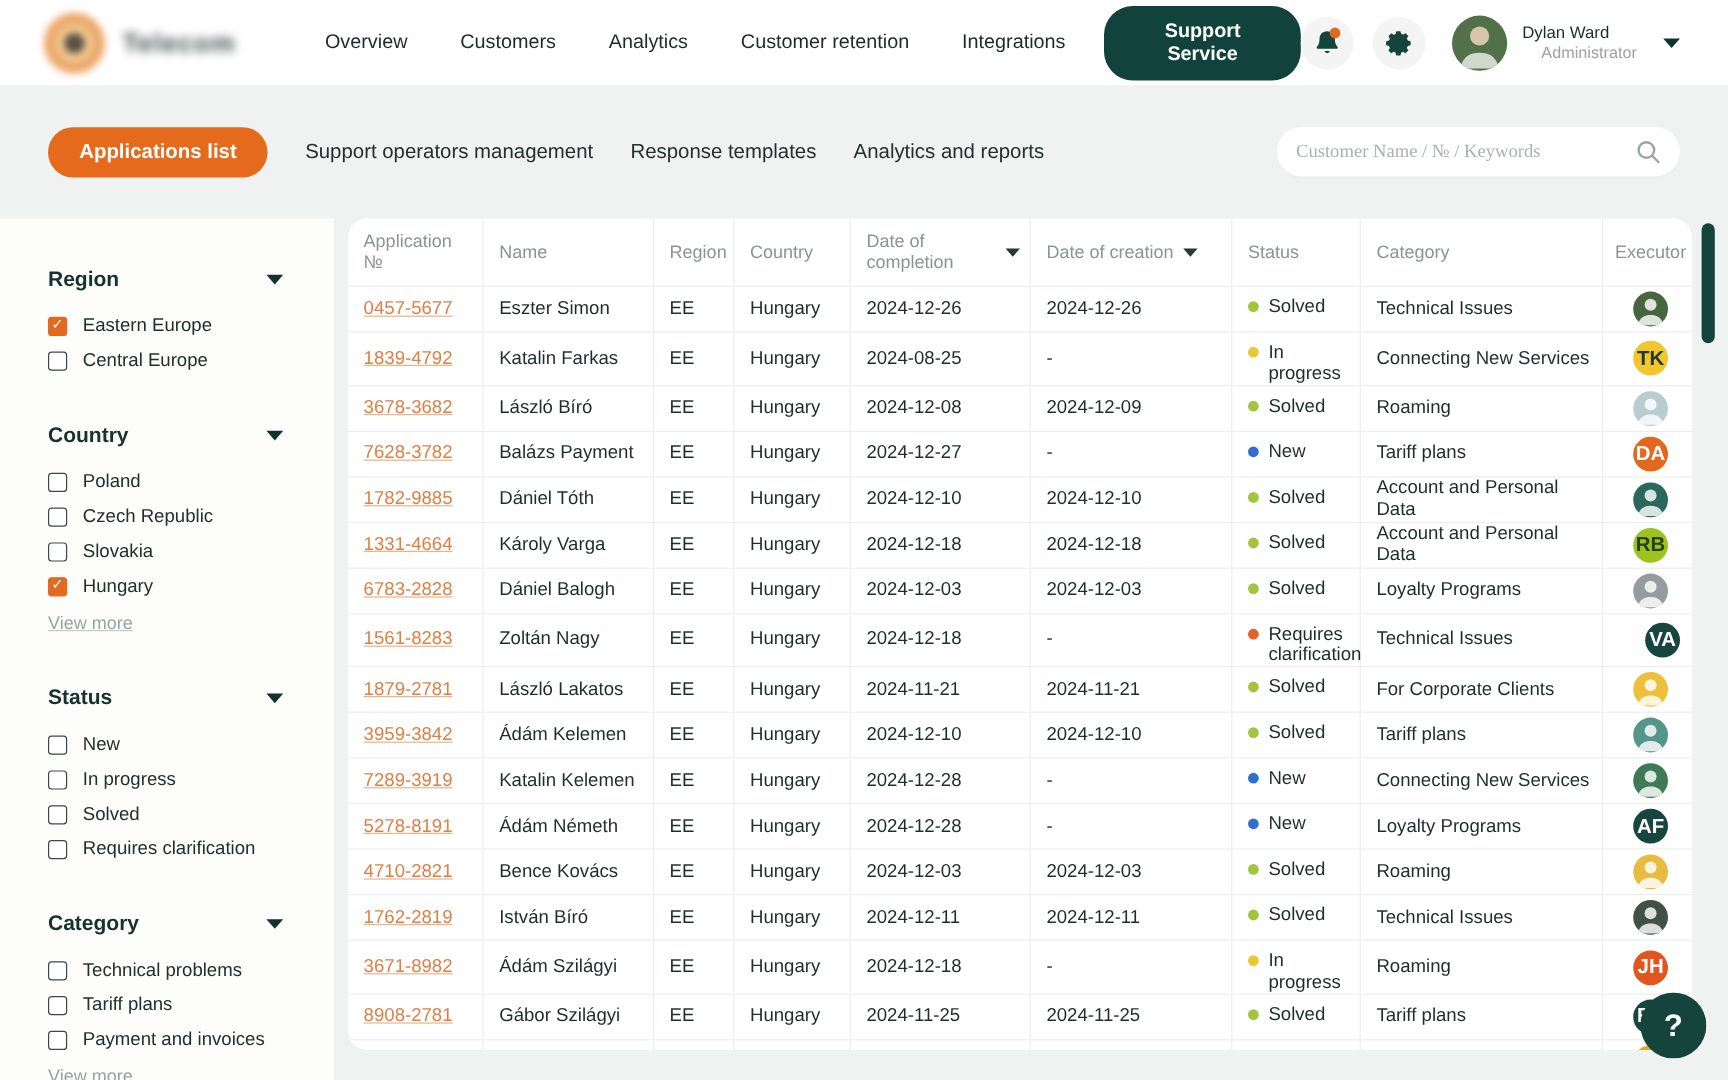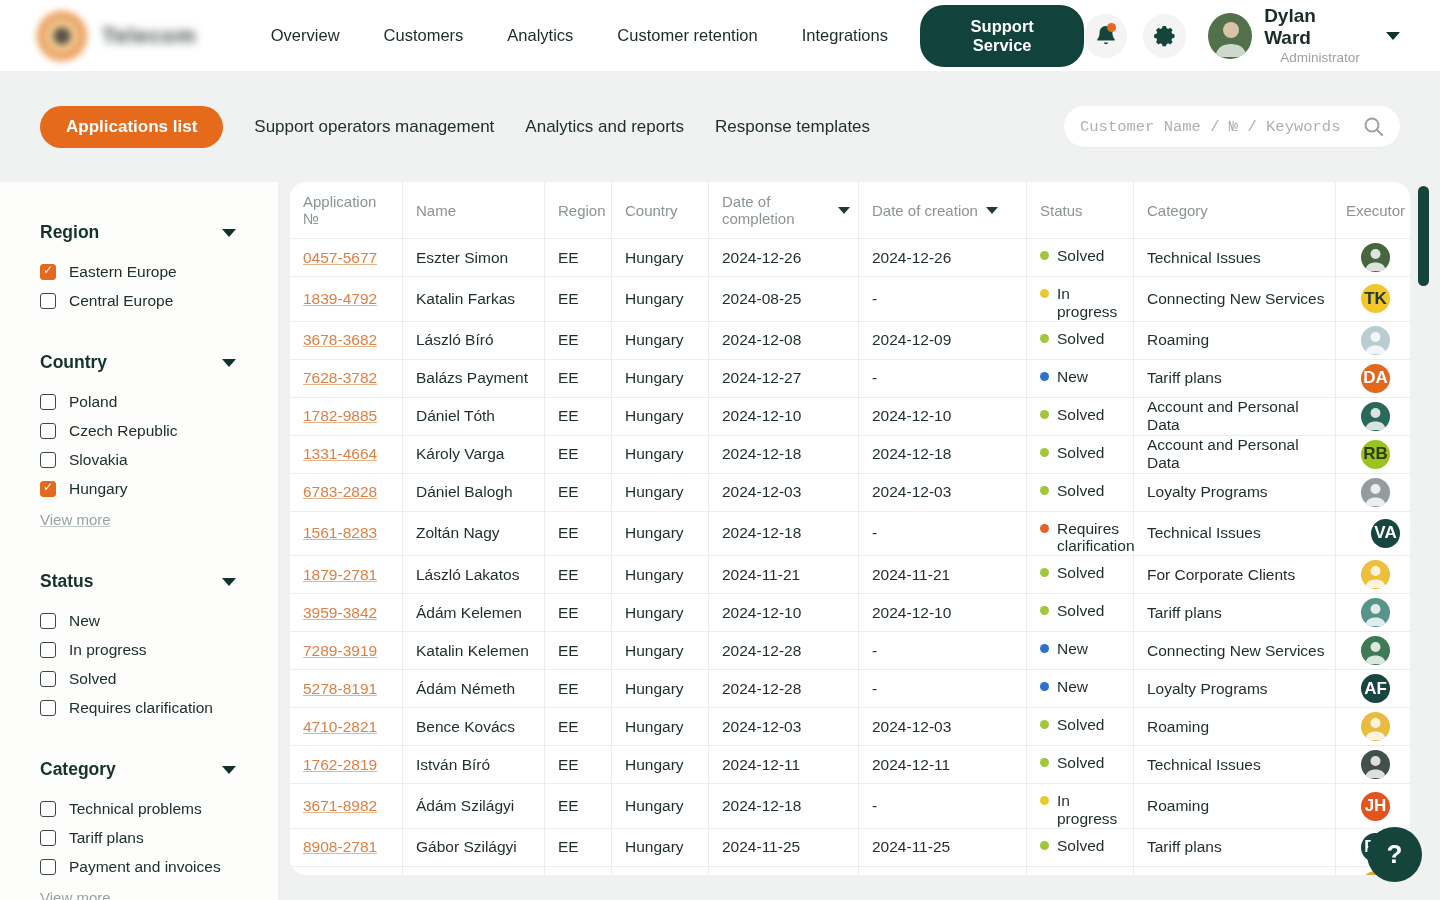--- a/index.html
+++ b/index.html
@@ -16,34 +16,34 @@
   .main-nav { display:flex; gap:44px; margin-left:48px; }
   .main-nav .nav-item { font-size:16.5px; color:#1d2b29; cursor:pointer; white-space:nowrap; }
   .support-btn { margin-left:32px; background:#11433c; color:#fff; font-size:16.5px; font-weight:bold;
     border:none; border-radius:24px; padding:12px 26px; cursor:pointer; }
   .top-right { margin-left:auto; display:flex; align-items:center; gap:16px; }
   .icon-circle { width:44px; height:44px; border-radius:50%; background:#f3f4f3; display:flex;
     align-items:center; justify-content:center; cursor:pointer; position:relative; }
   .user-chip { display:flex; align-items:center; gap:12px; cursor:pointer; margin-left:6px; }
   .user-avatar { width:46px; height:46px; border-radius:50%; background:#52704a; overflow:hidden; position:relative; }
   .user-texts { line-height:1.2; }
-  .user-name { font-size:19px; font-weight:bold; color:#1d2b29; }
+  .user-name { font-size:14px; font-weight:normal; color:#1d2b29; }
   .user-role { font-size:13.5px; color:#9aa3a1;margin-left:16px; }
   .caret { width:0; height:0; border-left:7px solid transparent; border-right:7px solid transparent;
     border-top:8px solid #12322d; margin-left:10px; }
 
   
   .toolbar { height:111px; display:flex; align-items:center; padding:0 40px; background:#f0f2f1; }
   .tabs { display:flex; align-items:center; gap:31px; }
   .tab { font-size:17px; color:#20302d; cursor:pointer; padding:11px 0; white-space:nowrap; }
   .tab.active { background:#e56a1c; color:#fff; font-weight:bold; border-radius:24px; padding:11px 26px; }
   .search-box { margin-left:auto; width:336px; height:41px; background:#fff; border-radius:21px;
     display:flex; align-items:center; padding:0 16px; box-shadow:0 1px 2px rgba(0,0,0,0.03); }
   .search-box input { border:none; outline:none; flex:1; font-size:15.5px; color:#000000;
-    font-family:Liberation Mono, monospace; background:transparent; }
+    font-family:Liberation Serif, serif; background:transparent; }
   .search-box input::placeholder { color:#aab2b0; }
 
   
   .content { display:flex; height:718px; }
   .sidebar { width:278px; background:#fdfdfc; padding:40px 20px 0 40px; flex-shrink:0; }
   .filter-group { margin-bottom:42px; }
   .filter-head { display:flex; align-items:center; justify-content:space-between; margin-bottom:20px; width:196px; cursor:pointer; }
   .filter-title { font-size:17.5px; font-weight:bold; color:#15322d; }
   .filter-caret { width:0; height:0; border-left:7px solid transparent; border-right:7px solid transparent; border-top:8px solid #12322d; }
   .filter-option { display:flex; align-items:center; gap:13px; margin-bottom:11px; cursor:pointer; }
@@ -127,22 +127,22 @@
       </div>
       <span class="caret"></span>
     </div>
   </div>
 </header>
 
 <div class="toolbar">
   <div class="tabs">
       <div class="tab active">Applications list</div>
       <div class="tab">Support operators management</div>
+      <div class="tab">Response templates</div>
       <div class="tab">Analytics and reports</div>
-      <div class="tab">Response templates</div>
     </div>
   <div class="search-box">
     <input type="text" placeholder="Customer Name / № / Keywords" style="">
     <svg width="21" height="21" viewBox="0 0 21 21">
       <circle cx="9" cy="9" r="6.5" fill="none" stroke="#9aa3a1" stroke-width="2"></circle>
       <line x1="14" y1="14" x2="19" y2="19" stroke="#9aa3a1" stroke-width="2" stroke-linecap="round"></line>
     </svg>
   </div>
 </div>
 

